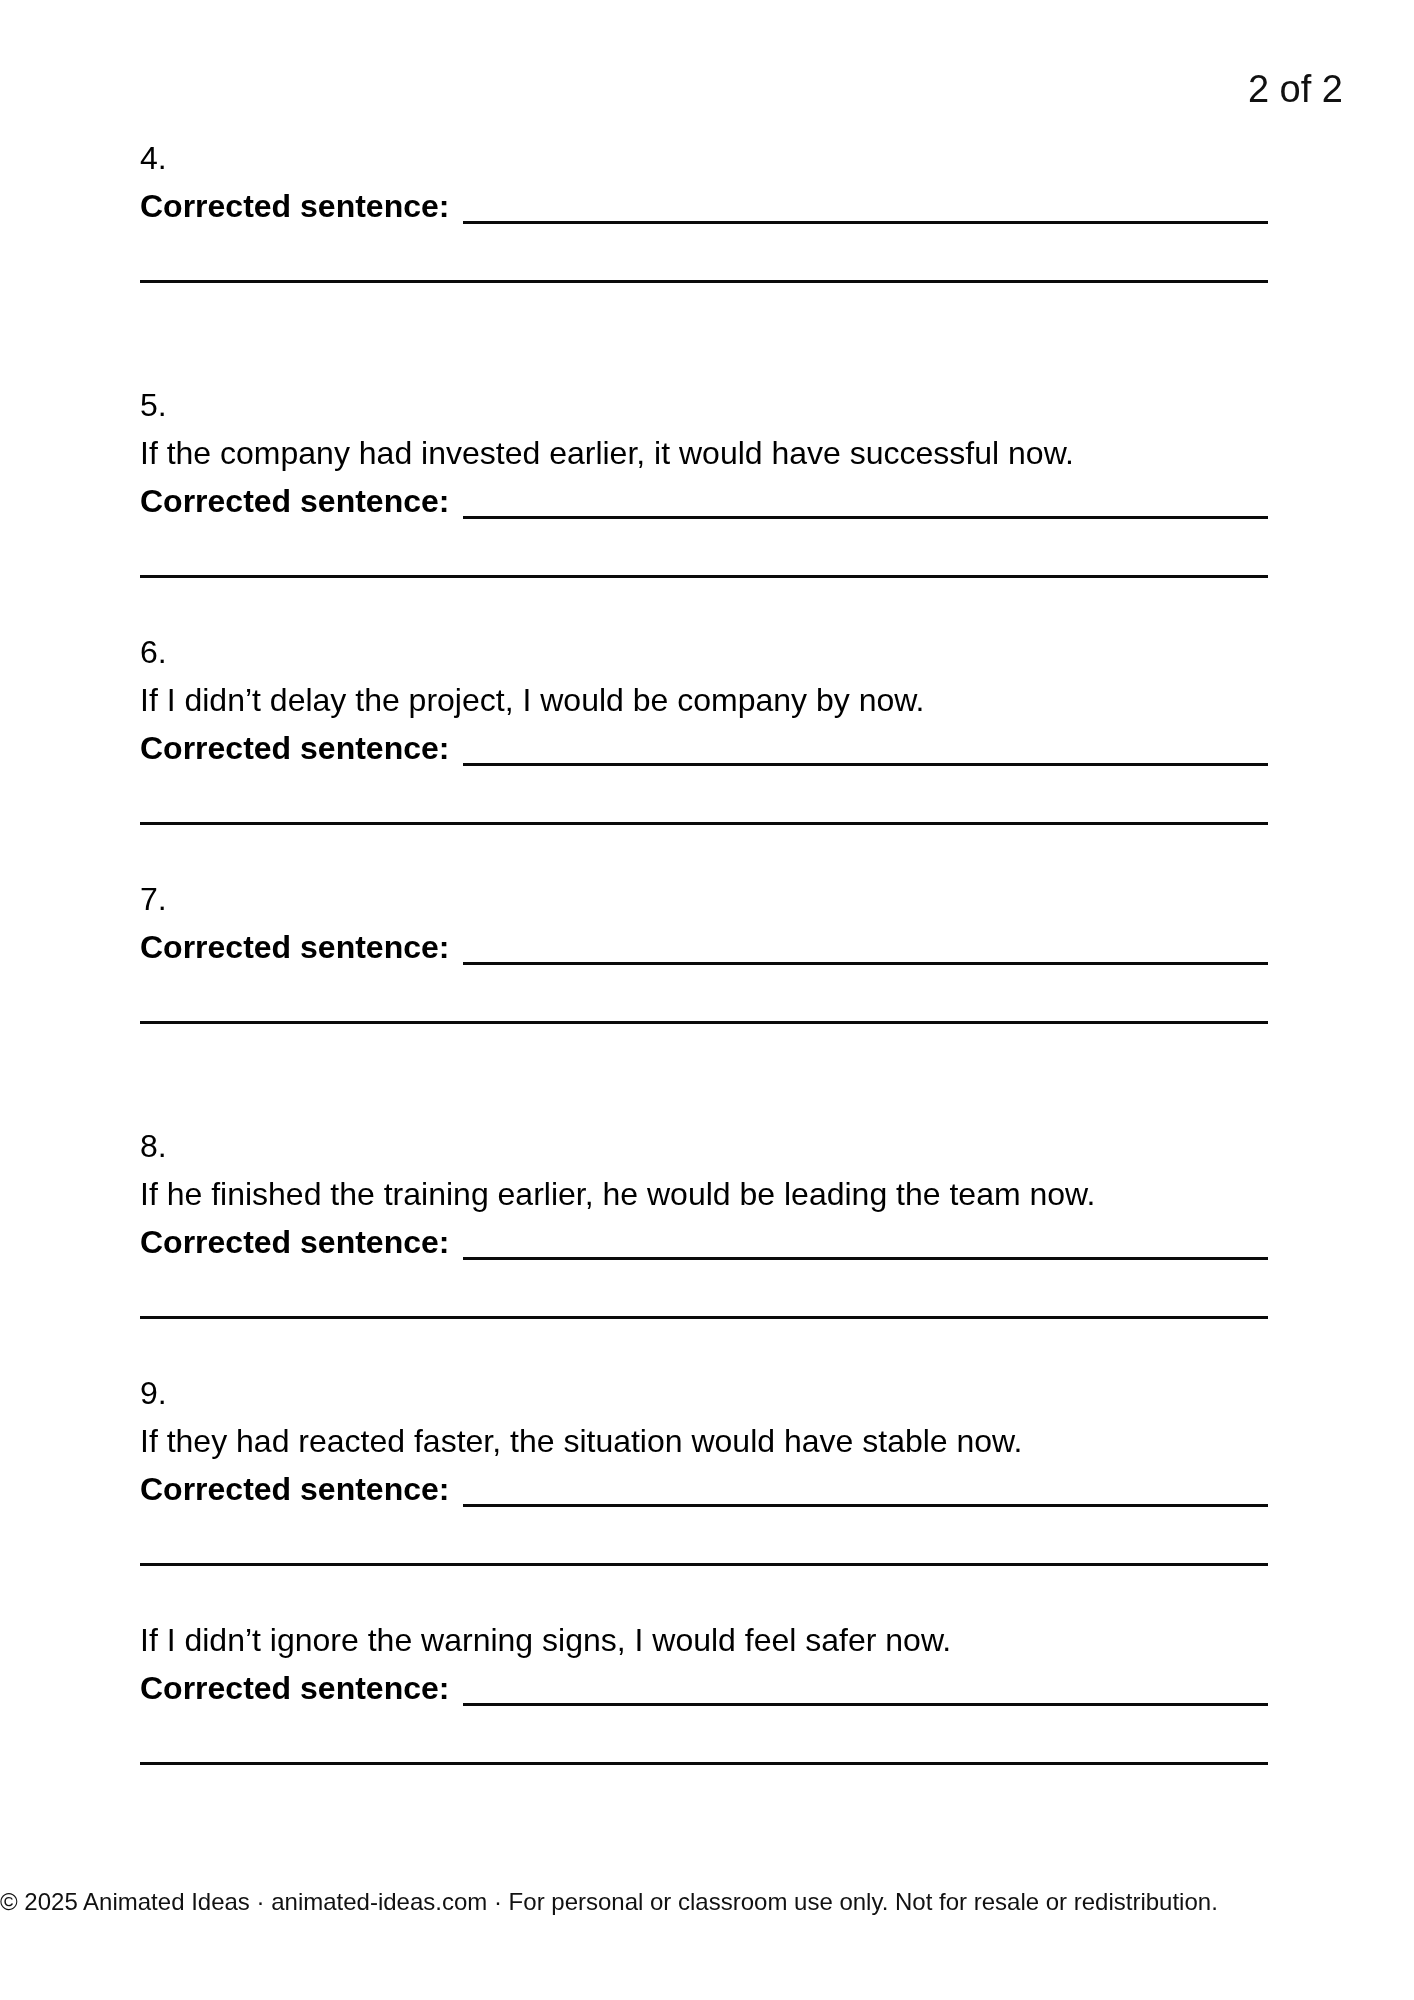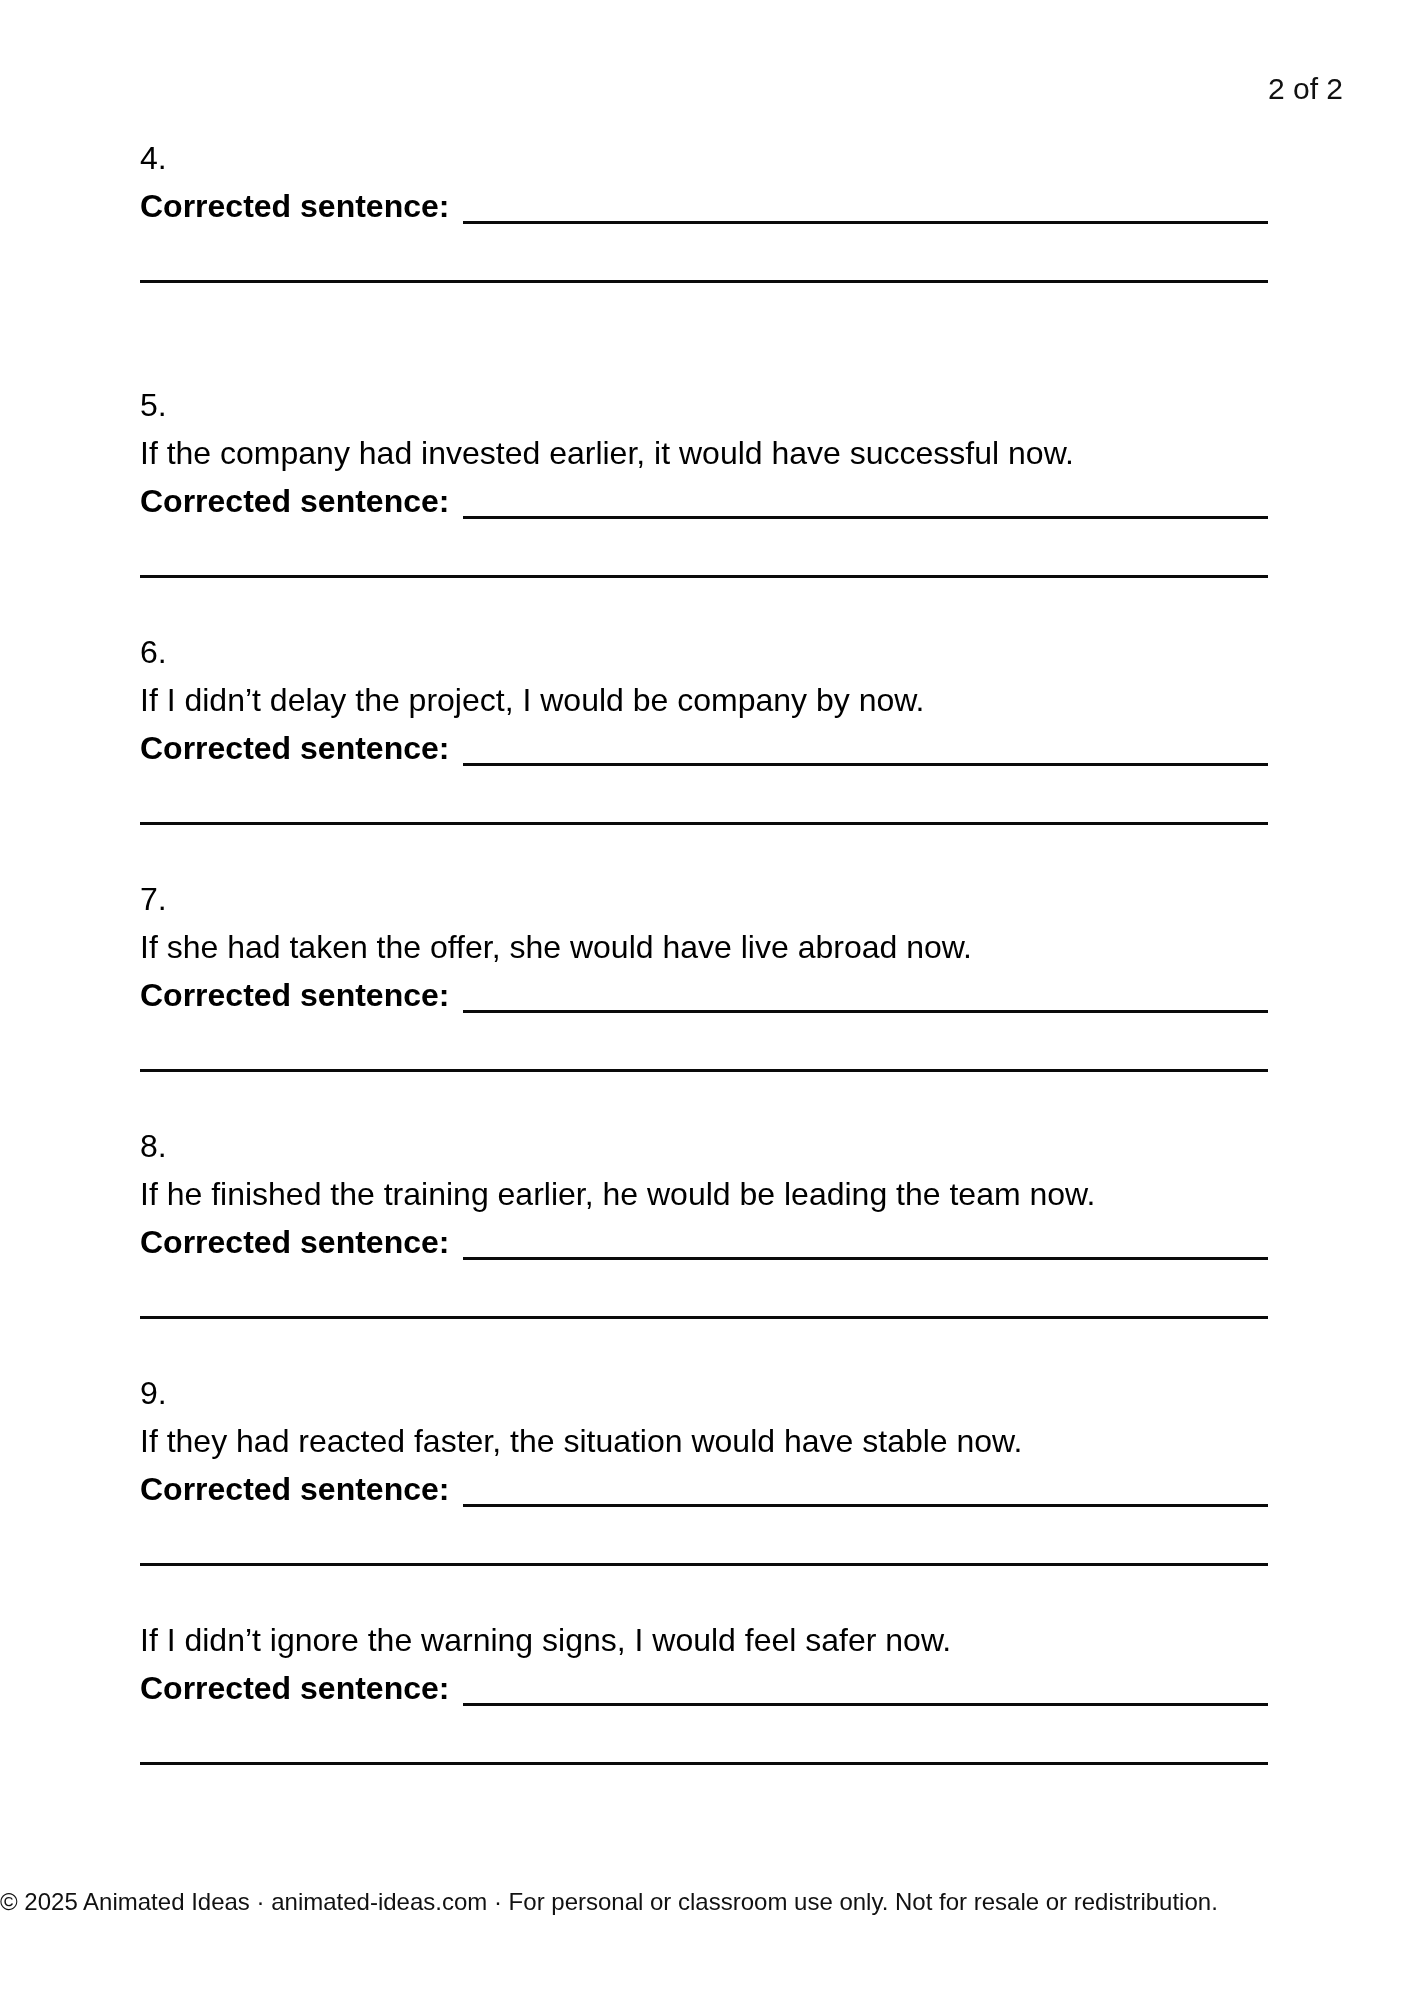--- a/index.html
+++ b/index.html
@@ -13,21 +13,21 @@
     height: 2000px;
     background: #ffffff;
     font-family: "Liberation Sans", sans-serif;
     color: #000000;
     overflow: hidden;
   }
   .page-number {
     position: absolute;
     top: 74px;
     right: 71px;
-    font-size: 30px;
+    font-size: 38px;
     line-height: 30px;
     color: #111111;
   }
   .content {
     position: absolute;
     left: 140px;
     top: 134px;
     width: 1128px;
   }
   .item {
@@ -102,21 +102,20 @@
       <div class="row">If I didn’t delay the project, I would be company by now.</div>
       <div class="row corrected-row">
         <span class="corrected-label">Corrected sentence:</span>
         <span class="fill-line"></span>
       </div>
       <div class="line2"></div>
     </div>
 
     <div class="item">
       <div class="row">7.</div>
-      <div class="row">If she had taken the offer, she would have live abroad now.</div>
       <div class="row corrected-row">
         <span class="corrected-label">Corrected sentence:</span>
         <span class="fill-line"></span>
       </div>
       <div class="line2"></div>
     </div>
 
     <div class="item">
       <div class="row">8.</div>
       <div class="row">If he finished the training earlier, he would be leading the team now.</div>

